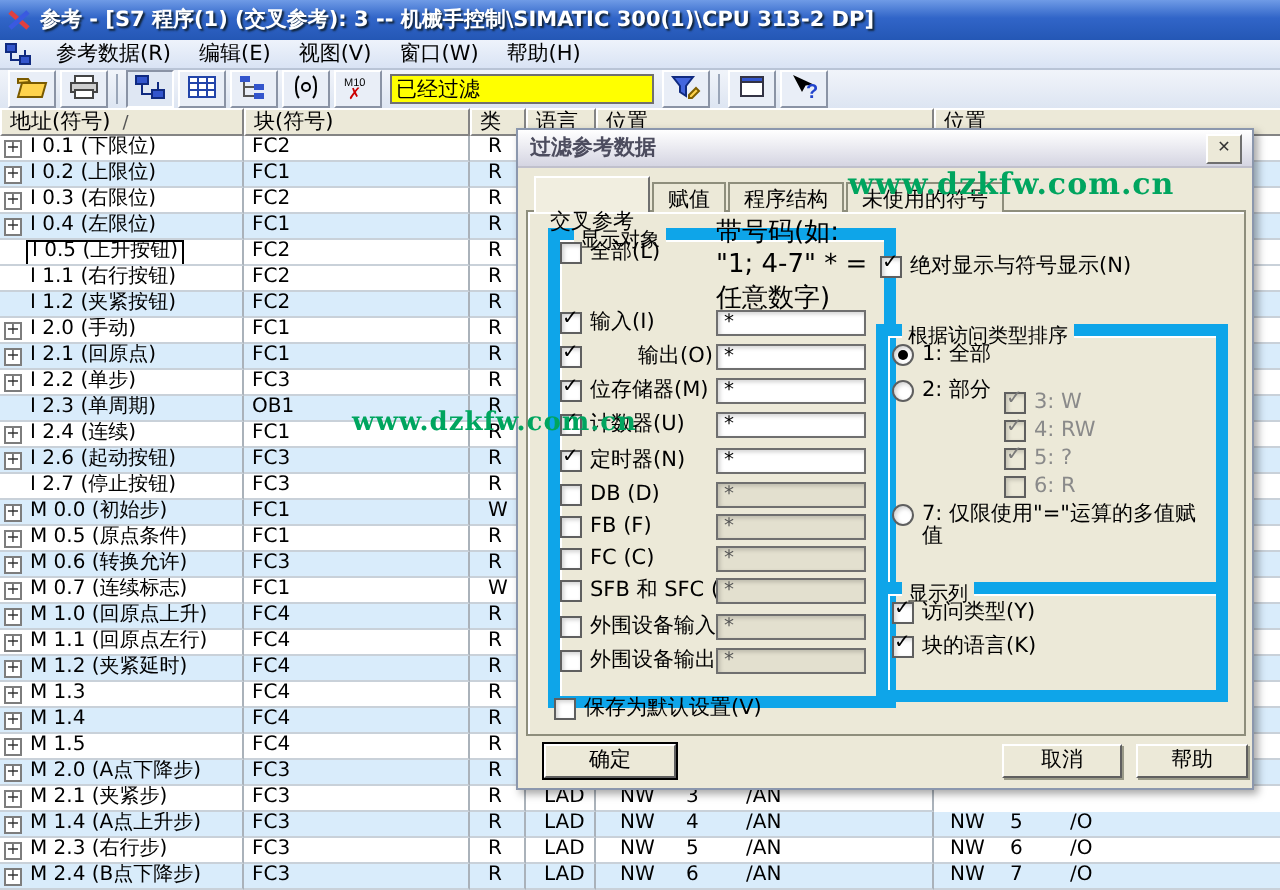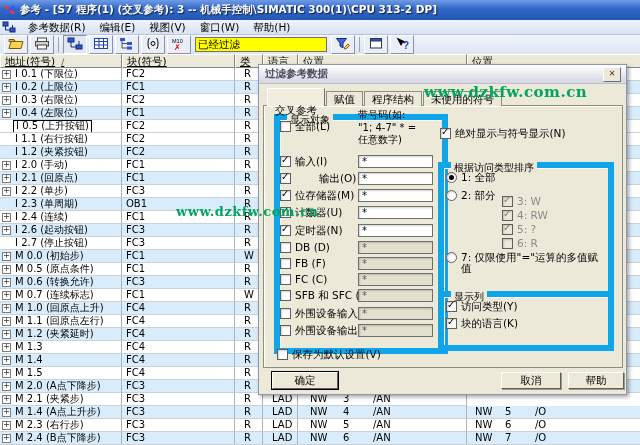--- a/index.html
+++ b/index.html
@@ -20,21 +20,21 @@
     background:linear-gradient(180deg,#f1f4fa,#dde5f2);border-bottom:1px solid #9aa5b8;}
   .tbtn{width:22px;height:17px;margin:0 1px;display:flex;align-items:center;justify-content:center;
     border:1px solid transparent;background:transparent;}
   .tbtn.raised{border-color:#fff #8a93a5 #8a93a5 #fff;background:#e9eef7;}
   .tbtn.pressed{border-color:#8a93a5 #fff #fff #8a93a5;background:#dfe7f3;}
   .tsep{width:1px;height:15px;background:#9aa5b8;margin:0 3px;}
   #filtercombo{width:126px;height:13px;margin:0 3px;border:1px solid #707070;background:#ffff00;
     font-size:10.5px;padding:0 2px;font-family:inherit;}
   
   #grid{position:absolute;left:0;top:54px;width:640px;height:391px;}
-  #gridhead{display:flex;height:14px;background:#ece9d8;font-size:10.5px;text-decoration:underline;}
+  #gridhead{display:flex;height:14px;background:#ece9d8;font-size:10.5px;}
   .hc{box-sizing:border-box;border-right:1px solid #848484;border-bottom:1px solid #848484;
       border-top:1px solid #fff;border-left:1px solid #fff;padding:0 0 0 4px;line-height:13px;
       white-space:nowrap;overflow:hidden;}
   .sortmark{color:#555;font-size:9px;margin-left:6px;}
   .row{display:flex;height:13px;line-height:12px;font-size:10px;}
   .row.shaded{background:#d9ecfb;}
   .cell{box-sizing:border-box;border-right:1px solid #aab2ba;border-bottom:1px solid #c9d1d9;
         white-space:nowrap;overflow:hidden;}
   .c0{width:122px;display:flex;align-items:center;}
   .c1{width:113px;padding-left:4px;}
@@ -83,21 +83,21 @@
   .rb{box-sizing:border-box;position:relative;width:11px;height:11px;border:1px solid #5f5f5f;
       border-radius:50%;background:#fff;box-shadow:inset 1px 1px 2px rgba(0,0,0,.18);flex:0 0 11px;}
   .rb.sel::after{content:"";position:absolute;left:2px;top:2px;width:5px;height:5px;border-radius:50%;
       background:#000;}
   .ctl{position:absolute;display:flex;align-items:flex-start;gap:4px;white-space:nowrap;}
   .ctl .lbl{line-height:11px;}
   .fld{position:absolute;box-sizing:border-box;width:75px;height:13px;background:#fff;
       border:1px solid #6f6f6f;box-shadow:inset 1px 1px 2px rgba(0,0,0,.18);font-size:10px;
       line-height:11px;padding-left:3px;}
   .fld.gray{background:#e3e0cf;color:#555;}
-  .note{position:absolute;font-size:10px;line-height:1.25;white-space:pre-line;}
+  .note{position:absolute;font-size:13px;line-height:1.25;white-space:pre-line;}
   .graytext{color:#8a8a8a;}
   .btn{position:absolute;box-sizing:border-box;background:#ece9d8;text-align:center;
      border:1px solid;border-color:#fff #5f5f5f #5f5f5f #fff;box-shadow:1px 1px 0 #9a9a88;
      font-size:10.5px;line-height:14px;}
   .btn.default{outline:1px solid #000;}
   .wrap2{white-space:normal;width:142px;}
 </style>
 </head>
 <body>
 

